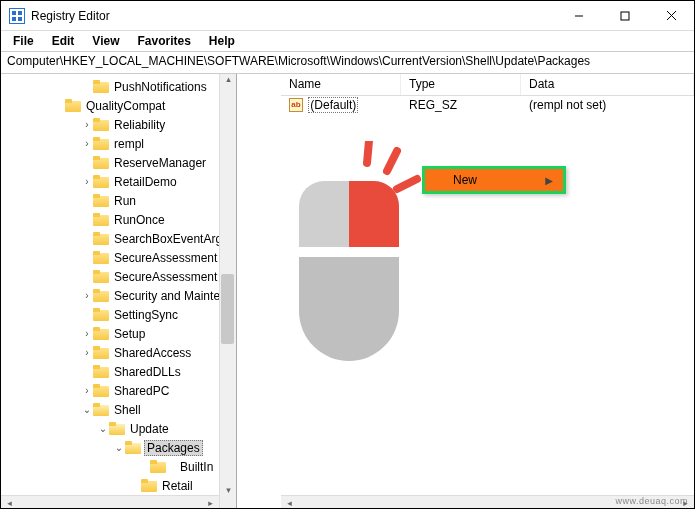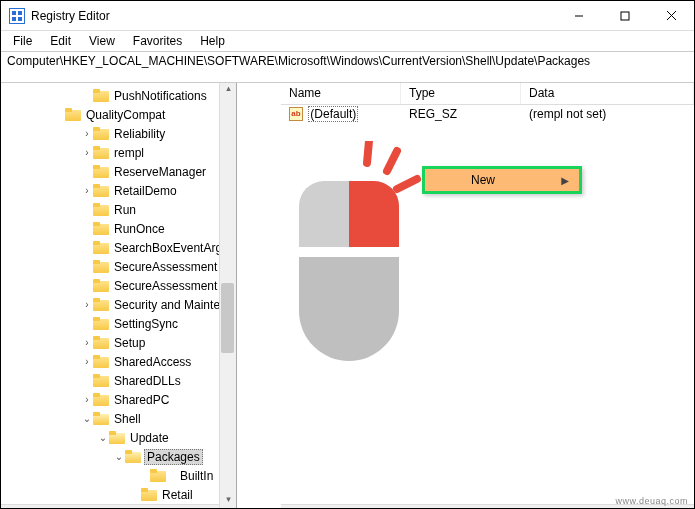--- a/index.html
+++ b/index.html
@@ -48,24 +48,24 @@
   }
   .win-btn.close { font-size: 16px; }
   
   .menubar {
     height: 20px;
     display: flex;
     align-items: center;
     gap: 2px;
     padding: 0 4px;
   }
-  .menubar span { padding: 18px 8px; }
+  .menubar span { padding: 18px 8px; font-weight: bold; }
   
   .address {
-    height: 32px;
+    height: 23px;
     border-top: 1px solid #ccc;
     border-bottom: 1px solid #ccc;
     padding: 2px 6px;
     font-size: 12px;
     white-space: nowrap;
     overflow: hidden;
   }
   
   .main {
     display: flex;
@@ -167,27 +167,27 @@
   }
   .list-row .col-name span.default-label {
     border: 1px dotted #777;
     padding: 0 1px;
   }
   
   .context-menu {
     position: absolute;
     left: 421px;
     top: 165px;
-    width: 160px;
+    width: 144px;
     height: 28px;
-    background: #fdba74;
+    background: #f97316;
     border: 3px solid #18d45a;
     display: flex;
     align-items: center;
-    padding: 0 10px 0 46px;
+    padding: 0 10px 0 28px;
     font-size: 12px;
     box-shadow: 2px 2px 4px rgba(0,0,0,.2);
   }
   .context-menu .arrow {
     margin-left: auto;
     font-size: 10px;
     color: #444;
   }
   
   .mouse-illus {

